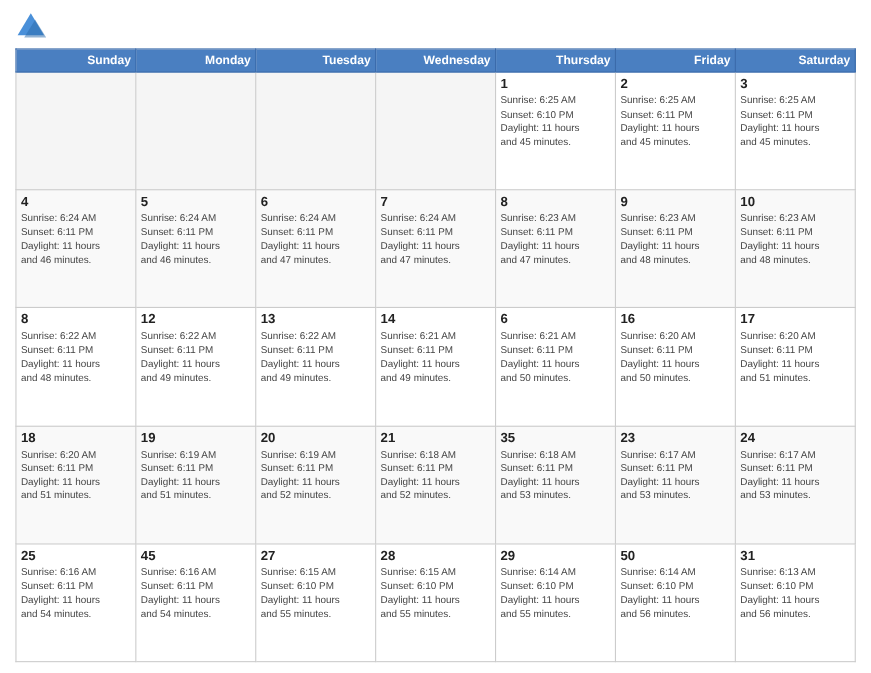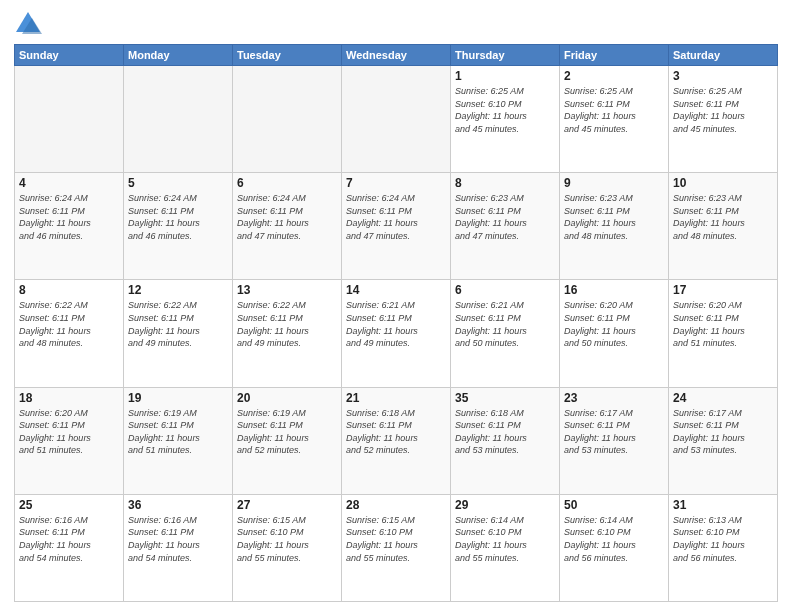--- a/index.html
+++ b/index.html
@@ -52,21 +52,21 @@
       width: 100%;
       table-layout: fixed;
     }
     .calendar th {
       background-color: #4a7fc1;
       color: #fff;
       font-size: 11px;
       font-weight: bold;
       padding: 4px 4px;
       border: 1px solid #3a6aaa;
-      text-align: left;
+      text-align: right;
     }
     .calendar td {
       border: 1px solid #ccc;
       vertical-align: top;
       padding: 3px 4px;
       font-size: 9.5px;
       color: #333;
       background: #fff;
       height: 88px;
     }
@@ -79,21 +79,20 @@
     .day-num {
       font-size: 12px;
       font-weight: bold;
       color: #222;
       margin-bottom: 2px;
     }
     .day-info {
       font-size: 9px;
       color: #444;
       line-height: 1.4;
-      font-style: italic;
     }
   </style>
 </head>
 <body>
 
 <div class="page">
   <div class="header">
     <div class="logo">
       <svg class="logo-icon" viewBox="0 0 28 28">
         <polygon points="14,2 26,22 2,22" fill="#4a90d9"></polygon>
@@ -230,21 +229,21 @@
             <div class="day-num">24</div>
             <div class="day-info">Sunrise: 6:17 AM<br>Sunset: 6:11 PM<br>Daylight: 11 hours<br>and 53 minutes.</div>
           </td>
         </tr>
         <tr>
           <td>
             <div class="day-num">25</div>
             <div class="day-info">Sunrise: 6:16 AM<br>Sunset: 6:11 PM<br>Daylight: 11 hours<br>and 54 minutes.</div>
           </td>
           <td>
-            <div class="day-num">36</div>
+            <div class="day-num">45</div>
             <div class="day-info">Sunrise: 6:16 AM<br>Sunset: 6:11 PM<br>Daylight: 11 hours<br>and 54 minutes.</div>
           </td>
           <td>
             <div class="day-num">27</div>
             <div class="day-info">Sunrise: 6:15 AM<br>Sunset: 6:10 PM<br>Daylight: 11 hours<br>and 55 minutes.</div>
           </td>
           <td>
             <div class="day-num">28</div>
             <div class="day-info">Sunrise: 6:15 AM<br>Sunset: 6:10 PM<br>Daylight: 11 hours<br>and 55 minutes.</div>
           </td>

